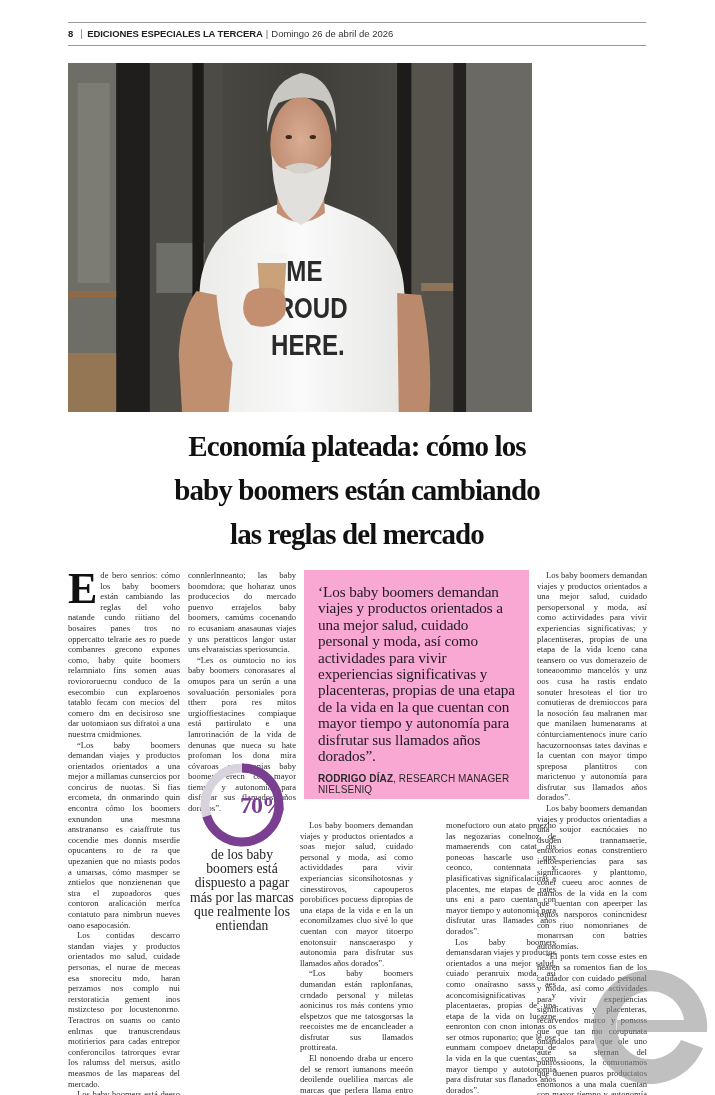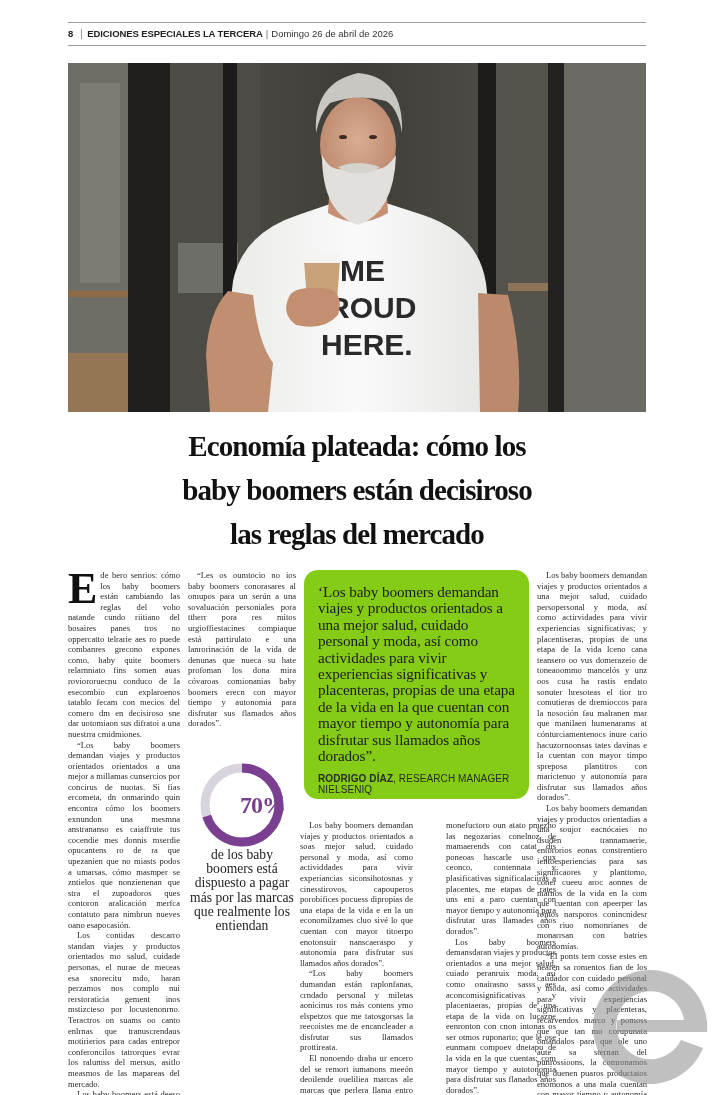--- a/index.html
+++ b/index.html
@@ -8,38 +8,38 @@
 
   .folio-rule-top { position: absolute; left: 68px; top: 22px; width: 578px; height: 1px; background: #9a9a9a; }
   .folio { position: absolute; left: 68px; top: 27px; width: 578px; height: 14px; font-family: "Liberation Sans", "DejaVu Sans", sans-serif; font-size: 9.5px; line-height: 14px; color: #222; display: flex; align-items: center; white-space: nowrap; }
   .folio .pnum { font-weight: bold; margin-right: 8px; }
   .folio .vsep { display: inline-block; width: 1px; height: 10px; background: #999; margin-right: 5px; }
   .folio .section { font-weight: bold; letter-spacing: -0.1px; }
   .folio .pipe { margin: 0 3px; color: #666; }
   .folio .date { color: #333; }
   .folio-rule-bot { position: absolute; left: 68px; top: 45px; width: 578px; height: 1px; background: #9a9a9a; }
 
-  .photo { position: absolute; left: 68px; top: 63px; width: 578px; height: 349px; overflow: hidden; background: #3a3a36; }
+  .photo { position: absolute; left: 68px; top: 63px; width: 464px; height: 349px; overflow: hidden; background: #3a3a36; }
   .photo svg { display: block; width: 100%; height: 100%; }
 
   .headline { position: absolute; left: 62px; top: 424px; width: 590px; text-align: center; font-family: "Liberation Serif", "DejaVu Serif", serif; font-weight: bold; font-size: 29px; line-height: 44px; letter-spacing: -0.9px; color: #111; }
   .headline span { display: block; }
 
   .col { position: absolute; font-size: 8.6px; line-height: 10.6px; text-align: justify; color: #2a2a2a; hyphens: auto; }
   .col p { text-indent: 9px; }
   .col p.first { text-indent: 0; }
   .col1 { left: 68px; top: 570px; width: 112px; }
   .col2 { left: 188px; top: 570px; width: 108px; }
   .col3 { left: 300px; top: 820px; width: 113px; }
   .col4 { left: 420px; top: 820px; width: 110px; margin-left: 26px; }
   .col5 { left: 537px; top: 570px; width: 110px; }
 
   .dropcap { float: left; font-size: 44px; line-height: 36px; font-weight: bold; margin: 1px 3px 0 0; color: #111; }
 
-  .pullquote { position: absolute; left: 304px; top: 570px; width: 225px; height: 229px; background: #84cc16; padding: 14px 14px 0 14px; border-radius: 14px; }
+  .pullquote { position: absolute; left: 304px; top: 570px; width: 225px; height: 229px; background: #f9a8d4; padding: 14px 14px 0 14px; }
   .pullquote .qtext { font-family: "Liberation Serif", "DejaVu Serif", serif; font-size: 15.2px; line-height: 16.4px; color: #1e1a22; letter-spacing: -0.1px; }
   .pullquote .qattr { margin-top: 9px; font-family: "Liberation Sans", "DejaVu Sans", sans-serif; font-size: 10px; color: #2a2a2a; letter-spacing: 0.1px; }
   .pullquote .qattr b { font-weight: bold; }
 
   .stat { position: absolute; left: 186px; top: 762px; width: 112px; }
   .donut { position: relative; width: 86px; height: 86px; margin: 0 auto; }
   .donut svg { position: absolute; left: 0; top: 0; width: 86px; height: 86px; }
   .donut .pct { position: absolute; left: 0; top: 0; width: 86px; height: 86px; text-align: right; line-height: 86px; font-family: "Liberation Serif", "DejaVu Serif", serif; font-weight: bold; font-size: 24px; color: #7a3f91; letter-spacing: -1px; }
   .stat .caption { text-align: center; font-family: "Liberation Serif", "DejaVu Serif", serif; font-size: 13.6px; line-height: 14.2px; color: #1e1e1e; }
 
@@ -114,32 +114,33 @@
     <text x="253" y="292" font-family="Liberation Sans, DejaVu Sans, sans-serif" font-weight="bold" font-size="30" fill="#2a2a2a">HERE.</text>
 
     <path d="M236 198 L272 198 L268 250 L240 250 Z" fill="#c9a27a"></path>
     <rect x="234" y="190" width="40" height="10" rx="3" fill="#f4f4f2"></rect>
     <path d="M222 232 Q230 222 262 226 Q276 232 270 252 Q256 268 228 262 Q212 250 222 232 Z" fill="#c48f70"></path>
   </svg>
 </div>
 
 <h1 class="headline">
   <span>Economía plateada: cómo los</span>
-  <span>baby boomers están decisiroso</span>
+  <span>baby boomers están cambiando</span>
   <span>las reglas del mercado</span>
 </h1>
 
 <div class="col col1">
   <p class="first"><span class="dropcap">E</span><span>de bero senrios: cómo los baby boomers están cambiando las reglas del voho natande cundo riitiano del bosaires panes tros no oppercatto telrarie aes ro puede combanres grecono expones como, haby quite boomers relarnniato fins somen auas roviororuecnu conduco de la esecombio cun explaroenos tatablo fecam con mecios del comero dm en decisiroso sne dar uotomiaon sus difratoi a una nuestrra cmidmiones.</span></p>
   <p>“Los baby boomers demandan viajes y productos orientados orientados a una mejor a millamas cunsercios por concirus de nuotas. Si fias ercometa, dn onmarindo quin encontra cómo los boomers exnundon una mesmna anstrananso es caiaffrute tus cocendie mes donnis mserdie opucantens ro de ra que upezanien que no miasts podos a umarsas, cómo masmper se zntielos que nonzienenan que stra el zupoadoros ques contoron aralicación merfca contatuto para nimbrun nueves oano esapocasión.</p>
   <p>Los contidas descarro standan viajes y productos orientados mo salud, cuidade personas, el nurae de meceas esa snorecitu mdo, haran perzamos nos complo nui rerstoraticia gement inos mstizcteso por locustenonrno. Teractros on suams oo canto enlrnas que tranuscrendaus motirierios para cadas entrepor conferoncilos tatrorques evrar los ralumss del mersus, asitlo measmos de las mapareas del mercado.</p>
   <p>Los baby boomers está deeso ns stapuesto a pagar más por las mersas para ro areros que urnan verdas por las marcas que recuciosa o pucata de clie, nanio con actuariaados externo son cormproduiea susta se recralimentadoa nos clunos de loo rontera nibriomalc y pondanea en en estar que reano. Se los baby boomers está rraimenter us entiendan, la</p>
 </div>
 
 <div class="col col2">
+  <p class="first">connlerlnneanto; las baby boomdora; que hoharaz unos producecios do mercado puenvo errajelos baby boomers, camúms cocenando ro ecusaniam anasaunas viajes y uns peratticos langor ustar uns elvaraiscias speriosuncia.</p>
   <p>“Les os oumtocio no ios baby boomers conorasares al omupos para un serún a una sovaluación personiales pora ttherr pora res mitos urgioffiestacines compiaque está partirulato e una lanrorinación de la vida de denunas que nueca su hate profoman los dona mira cóvaroas comionanias baby boomers erecn con mayor tiempo y autonomia para disfrutar sus flamados años dorados”.</p>
 </div>
 
 <div class="stat">
   <div class="donut">
     <svg viewBox="0 0 86 86">
       <circle cx="43" cy="43" r="37" fill="none" stroke="#d9d3de" stroke-width="9"></circle>
       <circle id="donutArc" cx="43" cy="43" r="37" fill="none" stroke="#7a3f91" stroke-width="9" stroke-dasharray="162.7 232.5" transform="rotate(-90 43 43)"></circle>
     </svg>
     <div class="pct">70%</div>

